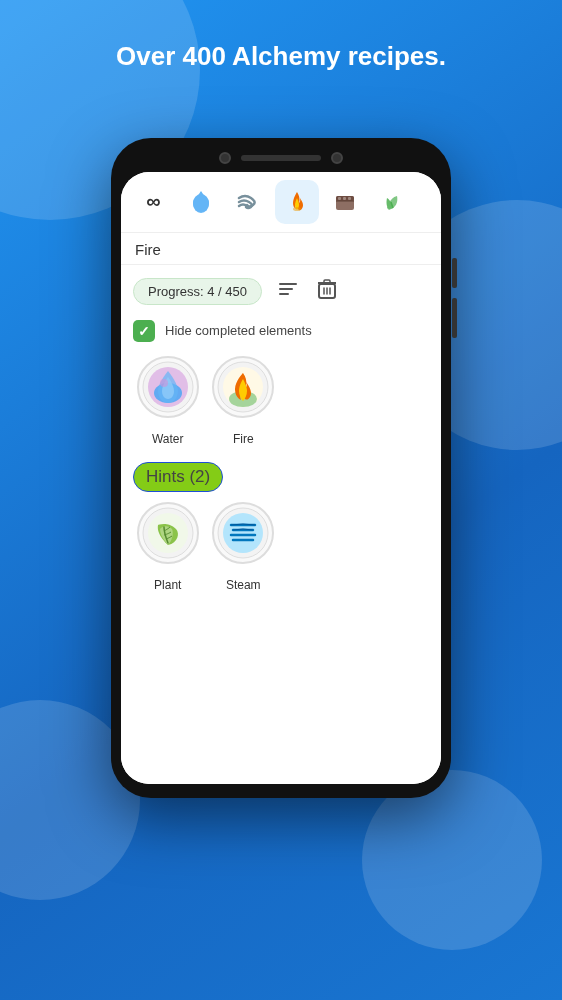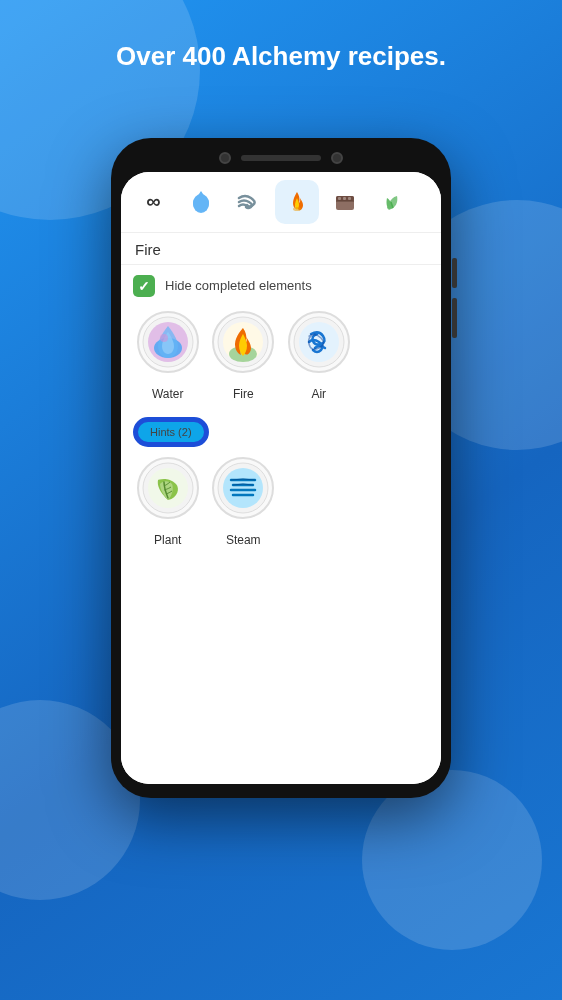--- a/index.html
+++ b/index.html
@@ -204,25 +204,25 @@
       overflow: hidden;
     }
     .element-name {
       font-size: 12px;
       color: #333;
       text-align: center;
     }
 
     
     .hints-header {
-      background: #0ea5e9;
-      border: 5px solid #1d4ed8;
+      background: #84cc16;
+      border: 1px solid #1d4ed8;
       border-radius: 15px;
       padding: 4px 12px;
-      font-size: 11px;
+      font-size: 17px;
       color: #444;
       display: inline-block;
       margin-bottom: 10px;
     }
     .hints-grid {
       display: grid;
       grid-template-columns: repeat(4, 1fr);
       gap: 10px 6px;
     }
 
@@ -307,20 +307,40 @@
           <path d="M14 20 C14 20 12 12 8 10 C8 10 6 18 10 21" fill="#66bb6a"></path>
           <line x1="12" y1="14" x2="14" y2="20" stroke="#4caf50" stroke-width="1.5"></line>
         </svg>
       </div>
     </div>
 
     <div class="element-label">Fire</div>
 
     <div class="content-area">
 
+      <div class="progress-row">
+        <div class="progress-badge">Progress: 4 / 450</div>
+        <div class="icon-btn">
+          <svg width="20" height="18" viewBox="0 0 20 18">
+            <line x1="2" y1="4" x2="18" y2="4" stroke="#555" stroke-width="2" stroke-linecap="round"></line>
+            <line x1="2" y1="9" x2="14" y2="9" stroke="#555" stroke-width="2" stroke-linecap="round"></line>
+            <line x1="2" y1="14" x2="10" y2="14" stroke="#555" stroke-width="2" stroke-linecap="round"></line>
+          </svg>
+        </div>
+        <div class="icon-btn">
+          <svg width="18" height="20" viewBox="0 0 18 20">
+            <rect x="1" y="5" width="16" height="14" rx="2" fill="none" stroke="#555" stroke-width="2"></rect>
+            <line x1="0" y1="4" x2="18" y2="4" stroke="#555" stroke-width="2"></line>
+            <rect x="6" y="1" width="6" height="3" rx="1" fill="none" stroke="#555" stroke-width="1.5"></rect>
+            <line x1="6" y1="9" x2="6" y2="15" stroke="#555" stroke-width="1.5" stroke-linecap="round"></line>
+            <line x1="9" y1="9" x2="9" y2="15" stroke="#555" stroke-width="1.5" stroke-linecap="round"></line>
+            <line x1="12" y1="9" x2="12" y2="15" stroke="#555" stroke-width="1.5" stroke-linecap="round"></line>
+          </svg>
+        </div>
+      </div>
 
       <div class="checkbox-row">
         <div class="checkbox-box">
           <span>✓</span>
         </div>
         <span class="checkbox-label">Hide completed elements</span>
       </div>
 
       <div class="elements-grid">
 
@@ -348,35 +368,20 @@
 
               <ellipse cx="26" cy="38" rx="14" ry="8" fill="#4caf50" opacity="0.5"></ellipse>
 
               <path d="M26 12 C26 12 18 20 18 28 C18 33 20 37 24 39 C23 36 23 32 26 30 C26 30 24 35 28 38 C31 40 34 36 34 32 C34 27 30 23 29 20 C29 20 31 26 28 27 C28 27 32 20 26 12Z" fill="#ef6c00"></path>
               <path d="M26 18 C26 18 22 24 22 30 C22 34 24 38 26 40 C28 38 30 34 30 30 C30 25 26 18 26 18Z" fill="#ffcc02"></path>
             </svg>
           </div>
           <span class="element-name">Fire</span>
         </div>
 
-        <div class="element-item">
-          <div class="element-circle">
-            <svg width="52" height="52" viewBox="0 0 52 52">
-              <circle cx="26" cy="26" r="25" fill="#f3f3f3" stroke="#ddd" stroke-width="1"></circle>
-              <circle cx="26" cy="26" r="20" fill="#e3f2fd"></circle>
-
-              <path d="M18 18 Q26 14 30 20 Q34 26 28 28 Q22 30 20 25 Q18 20 24 18" stroke="#1976d2" stroke-width="2.5" fill="none" stroke-linecap="round"></path>
-              <path d="M16 26 Q20 22 26 26 Q32 30 28 34 Q24 38 20 34" stroke="#1976d2" stroke-width="2.5" fill="none" stroke-linecap="round"></path>
-              <path d="M22 32 Q26 28 32 32" stroke="#1976d2" stroke-width="2.5" fill="none" stroke-linecap="round"></path>
-
-              <path d="M16 20 Q22 16 28 22 Q34 28 26 32 Q18 36 16 28 Q14 20 22 18" stroke="#0d47a1" stroke-width="1.5" fill="none" stroke-linecap="round" opacity="0.5"></path>
-            </svg>
-          </div>
-          <span class="element-name">Air</span>
-        </div>
 
       </div>
 
       <div>
         <div class="hints-header">Hints (2)</div>
         <div class="hints-grid">
 
           <div class="element-item">
             <div class="element-circle">
               <svg width="52" height="52" viewBox="0 0 52 52">

